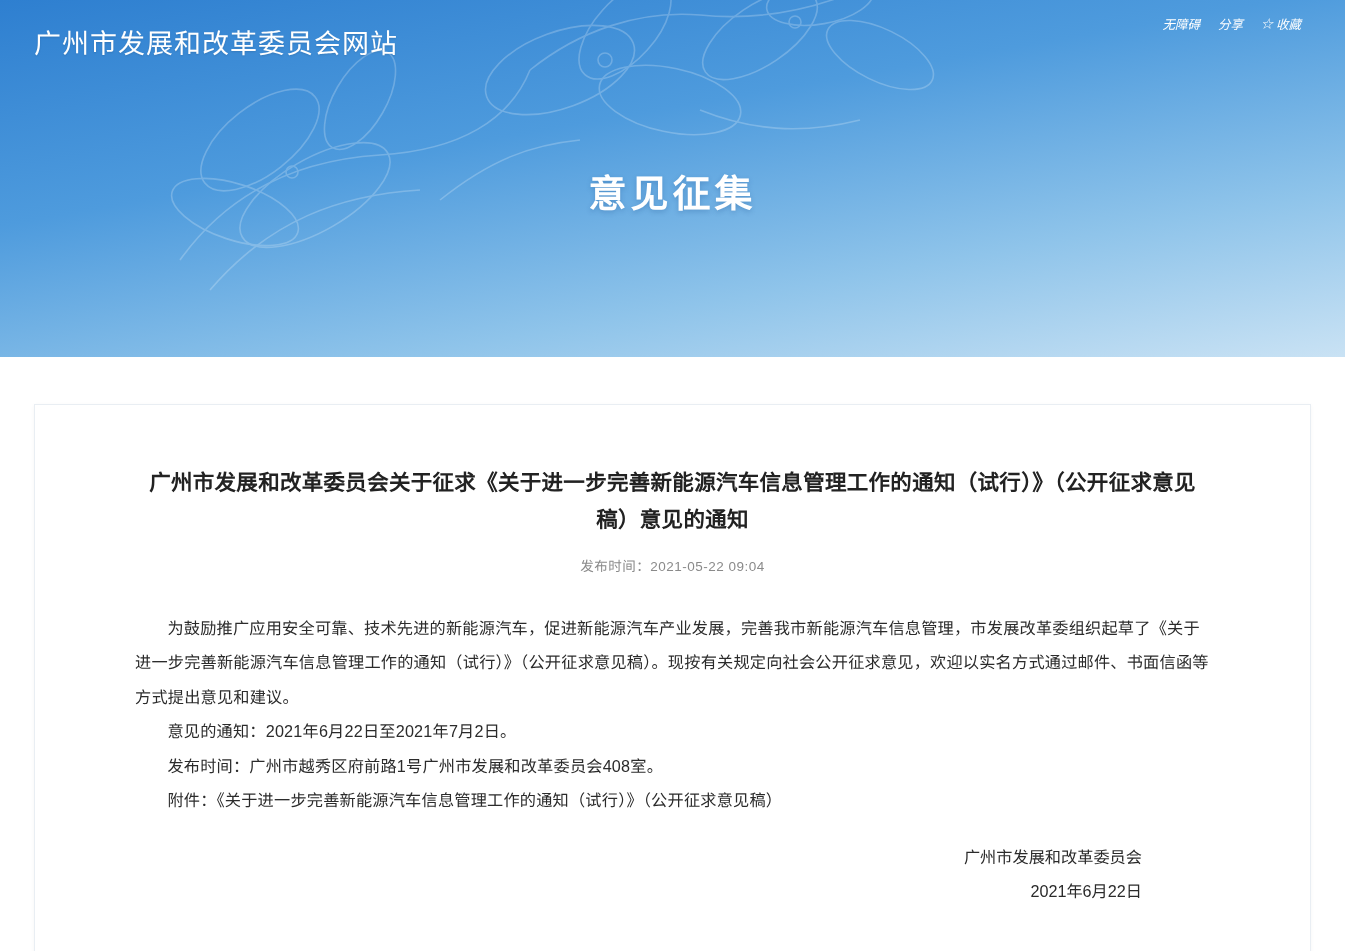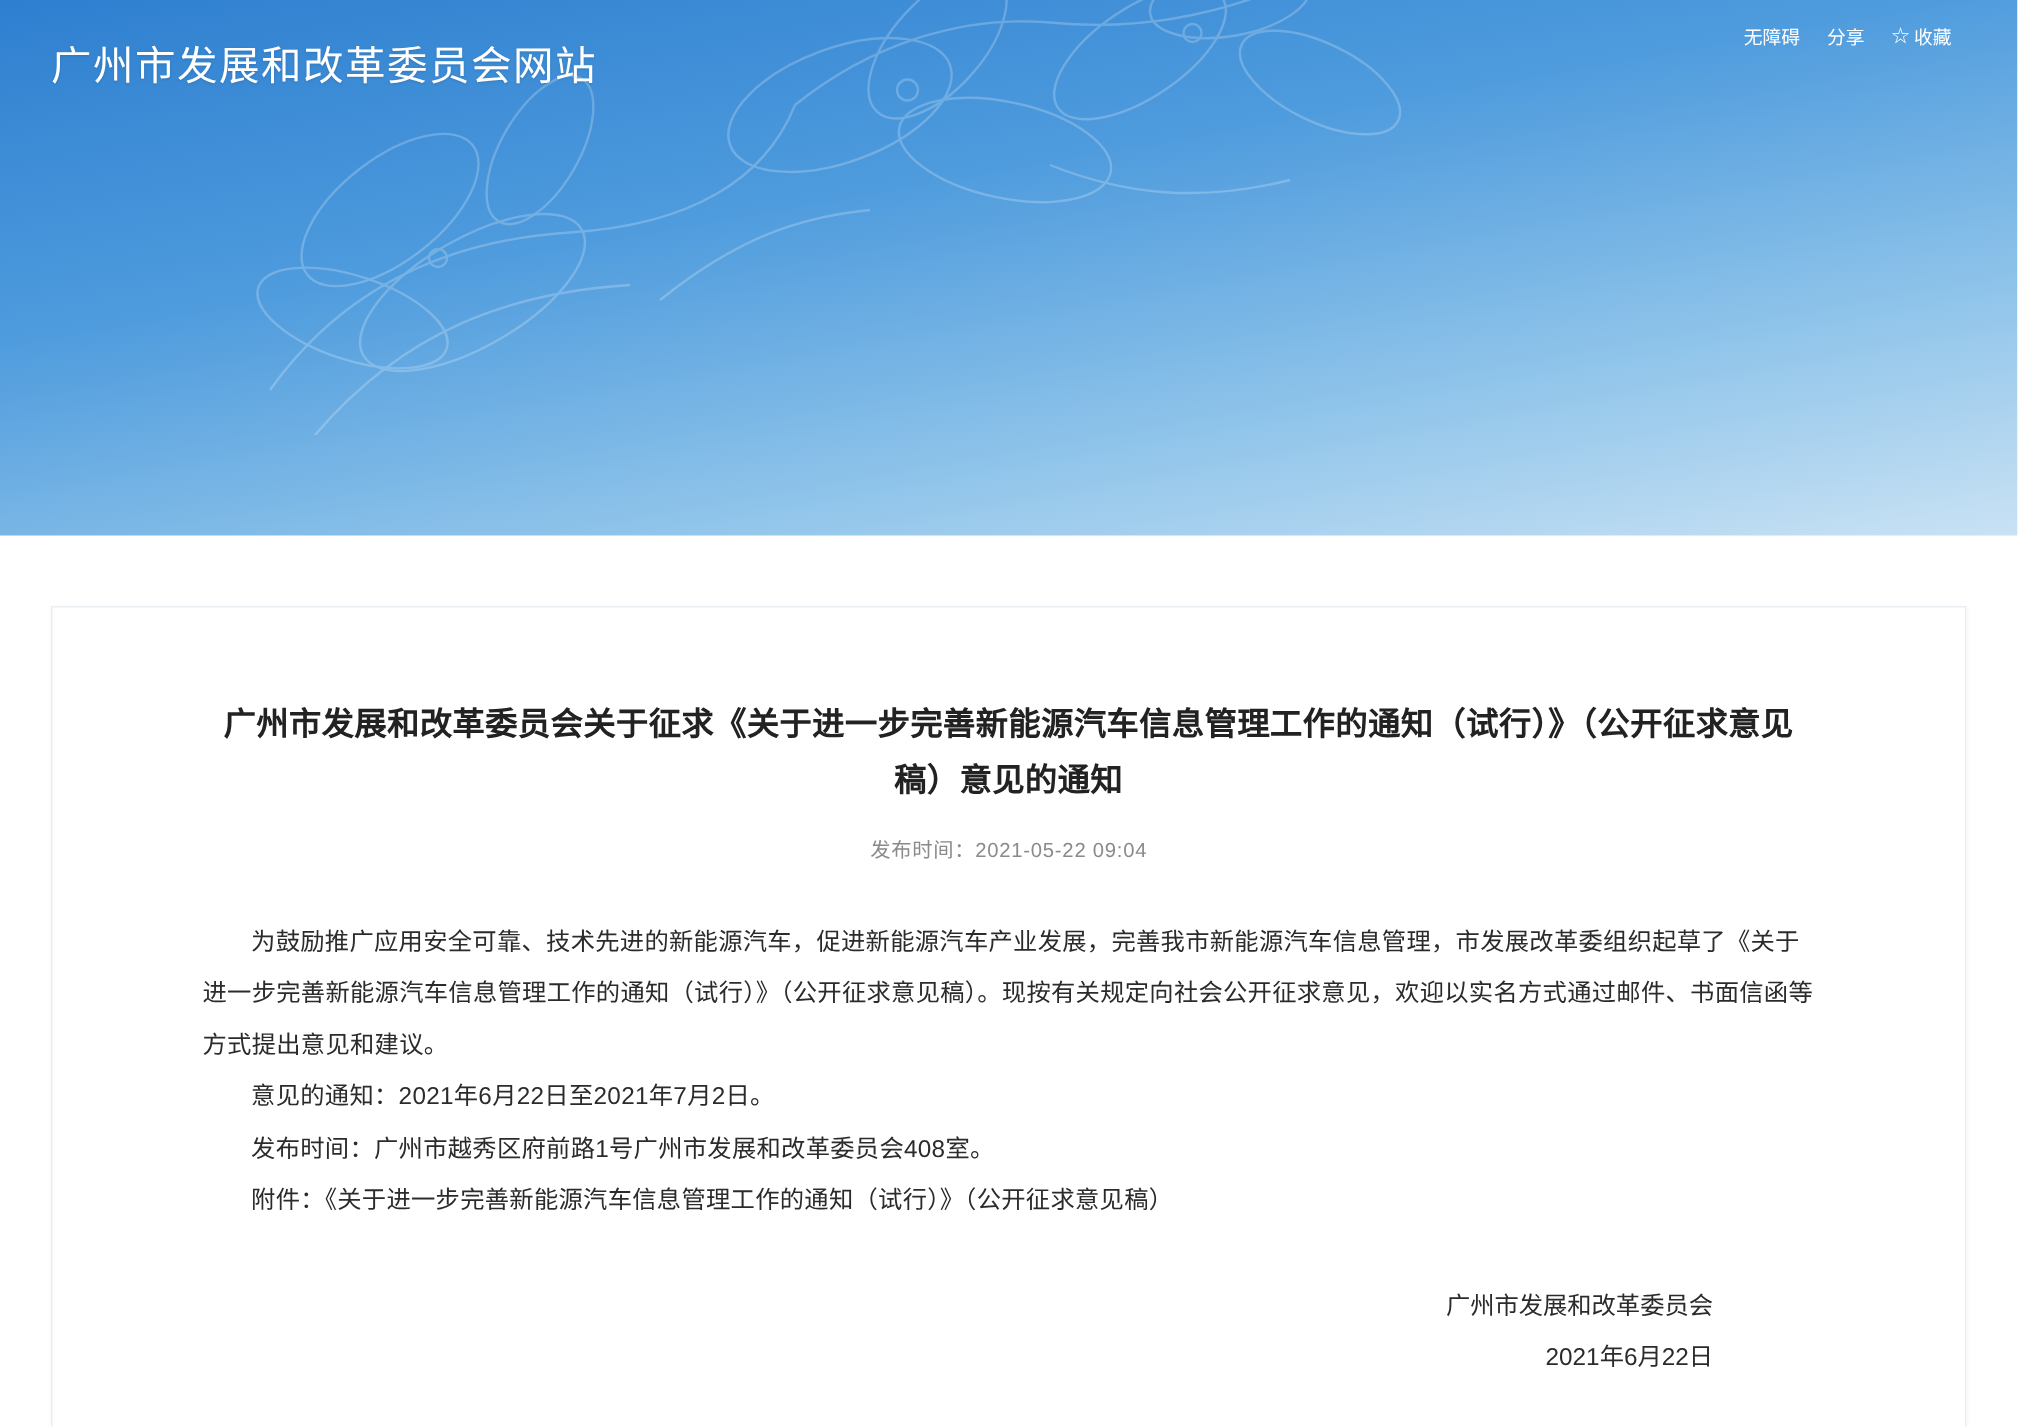--- a/index.html
+++ b/index.html
@@ -47,20 +47,21 @@
     gap: 18px;
     font-size: 12.5px;
     color: #ffffff;
   }
   .top-links a {
     color: #ffffff;
     text-decoration: none;
     display: inline-flex;
     align-items: center;
     gap: 3px;
+    font-style: italic;
   }
   .star-icon { font-size: 12px; line-height: 1; }
   .banner-heading {
     position: absolute;
     left: 0;
     right: 0;
     top: 163px;
     text-align: center;
     font-size: 38px;
     font-weight: bold;
@@ -101,21 +102,21 @@
   }
   .doc-content {
     margin-top: 36px;
     font-size: 16.2px;
     color: #2b2b2b;
     line-height: 2.13;
     letter-spacing: 0.2px;
   }
   .doc-content p { text-indent: 2em; }
   .doc-sign {
-    margin-top: 36px;
+    margin-top: 22px;
     text-align: right;
     font-size: 16.2px;
     color: #2b2b2b;
     line-height: 2.13;
     padding-right: 68px;
   }
 </style>
 </head>
 <body>
 
@@ -146,20 +147,21 @@
 
   <div class="top-links">
     <a href="#">无障碍</a>
     <a href="#">分享</a>
     <a href="#">
       <span class="star-icon">☆</span>
       <span>收藏</span>
     </a>
   </div>
 
+  <div class="banner-heading">意见征集</div>
 </div>
 
 <div class="page-body">
   <div class="card">
 
     <h1 class="doc-title">广州市发展和改革委员会关于征求《关于进一步完善新能源汽车信息管理工作的通知（试行）》（公开征求意见稿）意见的通知</h1>
 
     <div class="doc-meta">
       <span>发布时间：</span><span>2021-05-22 09:04</span>
     </div>

